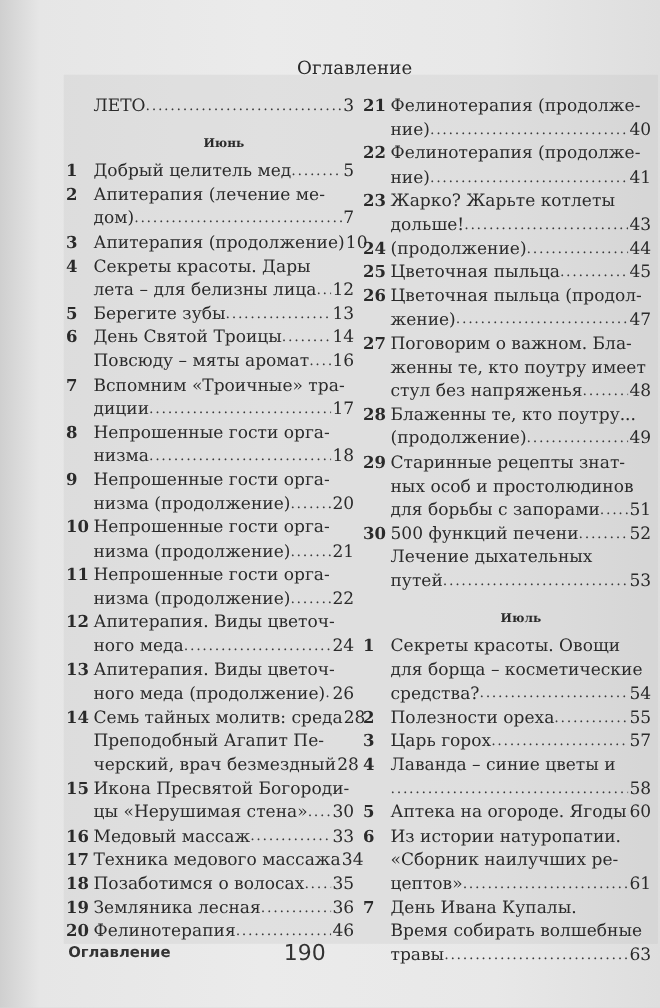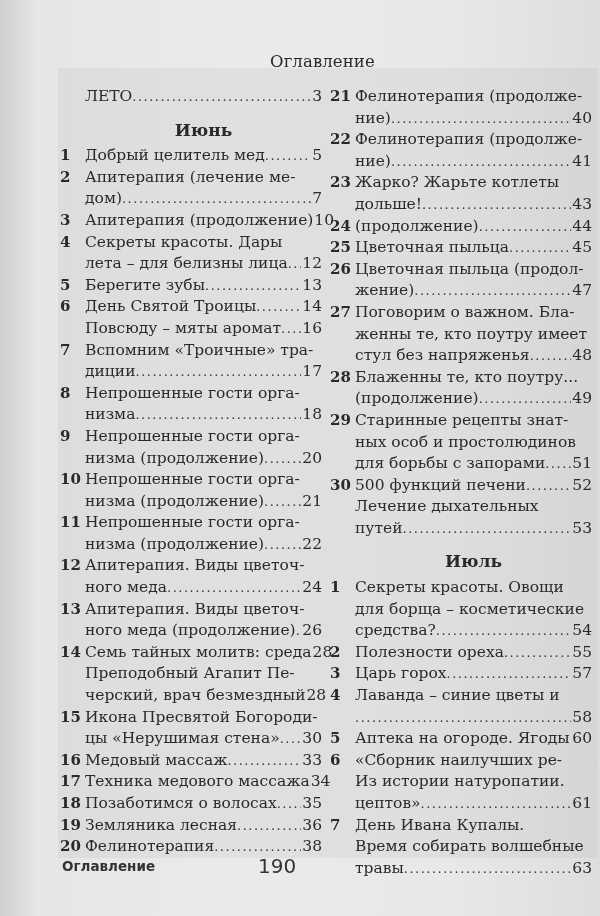--- a/index.html
+++ b/index.html
@@ -32,21 +32,21 @@
   .entry .body { padding-left: 25px; display: block; }
   .line { display: flex; white-space: nowrap; }
   .line .txt { flex: 0 0 auto; }
   .line .dots {
     flex: 1 1 auto; overflow: hidden; white-space: nowrap; color: #3a3a3a;
     letter-spacing: 1.5px; font-size: 13px; align-self: flex-end; line-height: 21.6px;
   }
   .line .dots::before { content: ".............................................................................................................."; }
   .line .pg { flex: 0 0 auto; padding-left: 1px; }
   .section {
-    text-align: center; font-weight: bold; font-size: 17px;
+    text-align: center; font-weight: bold; font-size: 11px;
     padding-left: 25px; margin-top: 12px; margin-bottom: 4px;
   }
   .footer-label {
     position: absolute; left: 62px; top: 858px; font-family: "DejaVu Sans", "Liberation Sans", sans-serif;
     font-weight: bold; font-size: 13.5px; color: #333;
   }
   .footer-page {
     position: absolute; left: 258px; top: 854px; font-family: "DejaVu Sans", "Liberation Sans", sans-serif;
     font-size: 20px; color: #333;
   }
@@ -315,21 +315,21 @@
               <span class="pg">36</span>
             </div>
           </div>
         </div>
         <div class="entry">
           <span class="num">20</span>
           <div class="body">
             <div class="line">
               <span class="txt">Фелинотерапия</span>
               <span class="dots"></span>
-              <span class="pg">38</span>
+              <span class="pg">46</span>
             </div>
           </div>
         </div>
       </div>
   </div>
 
   <div class="col right">
     <div id="right-before">
         <div class="entry">
           <span class="num">21</span>
@@ -529,24 +529,24 @@
               <span class="txt">Аптека на огороде. Ягоды</span>
               <span class="dots"></span>
               <span class="pg">60</span>
             </div>
           </div>
         </div>
         <div class="entry">
           <span class="num">6</span>
           <div class="body">
             <div class="line">
+              <span class="txt">Из истории натуропатии.</span>
+            </div>
+            <div class="line">
               <span class="txt">«Сборник наилучших ре-</span>
-            </div>
-            <div class="line">
-              <span class="txt">Из истории натуропатии.</span>
             </div>
             <div class="line">
               <span class="txt">цептов»</span>
               <span class="dots"></span>
               <span class="pg">61</span>
             </div>
           </div>
         </div>
         <div class="entry">
           <span class="num">7</span>

